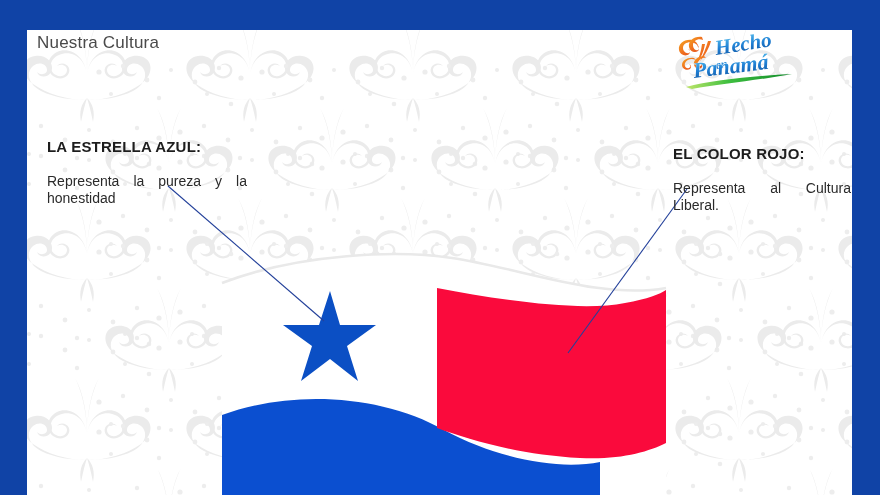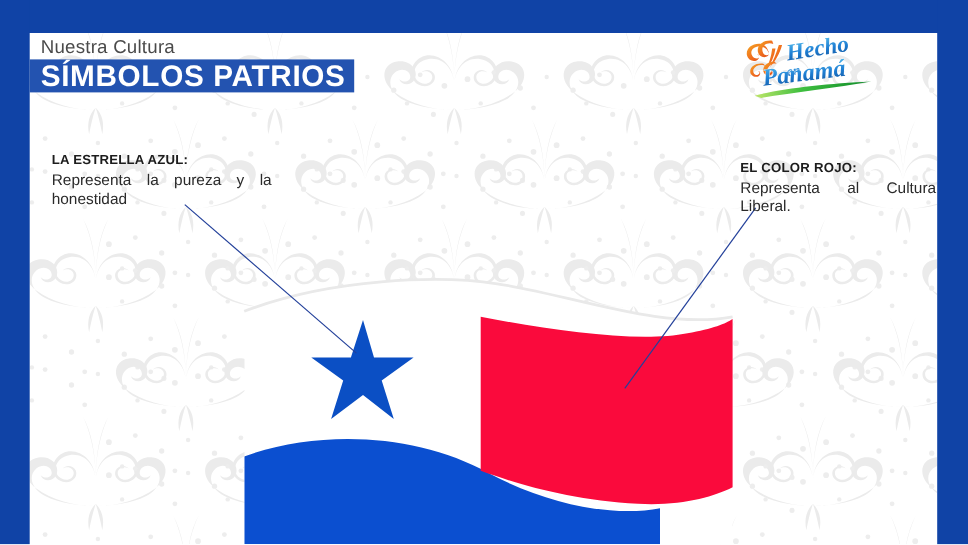--- a/index.html
+++ b/index.html
@@ -90,31 +90,31 @@
     left: 672px;
     top: 28px;
     width: 132px;
     height: 62px;
   }
   .logo svg { display: block; }
 
   
   .anno { position: absolute; }
   .anno .anno-title {
-    font-size: 12px;
+    font-size: 15px;
     font-weight: bold;
     color: #1d1d1d;
     letter-spacing: 0.2px;
     white-space: nowrap;
   }
   .anno .anno-body {
     font-size: 14px;
     color: #2a2a2a;
     line-height: 1.22;
-    margin-top: 3px;
+    margin-top: 18px;
   }
   .anno-left {
     left: 47px;
     top: 138px;
     width: 200px;
   }
   .anno-left .anno-body { text-align: justify; }
   .anno-right {
     left: 673px;
     top: 145px;
@@ -258,23 +258,20 @@
       <line x1="168" y1="186" x2="324" y2="321" stroke="#23409a" stroke-width="1.1"></line>
       <line x1="568" y1="353" x2="687" y2="189" stroke="#23409a" stroke-width="1.1"></line>
     </svg>
   </div>
 
   <div class="frame-top"></div>
   <div class="frame-left"></div>
   <div class="frame-right"></div>
 
   <div class="kicker">Nuestra Cultura</div>
-  <div class="title-band">
-    <span class="title-text">SÍMBOLOS PATRIOS</span>
-  </div>
 
   <div class="logo">
     <svg width="132" height="62" viewBox="0 0 132 62" xmlns="http://www.w3.org/2000/svg">
       <defs>
         <linearGradient id="swirlGrad" x1="0" y1="0" x2="1" y2="1">
           <stop offset="0%" stop-color="#f5a623"></stop>
           <stop offset="55%" stop-color="#ef6a1e"></stop>
           <stop offset="100%" stop-color="#d8431a"></stop>
         </linearGradient>
         <linearGradient id="txtGrad" x1="0" y1="0" x2="0" y2="1">

